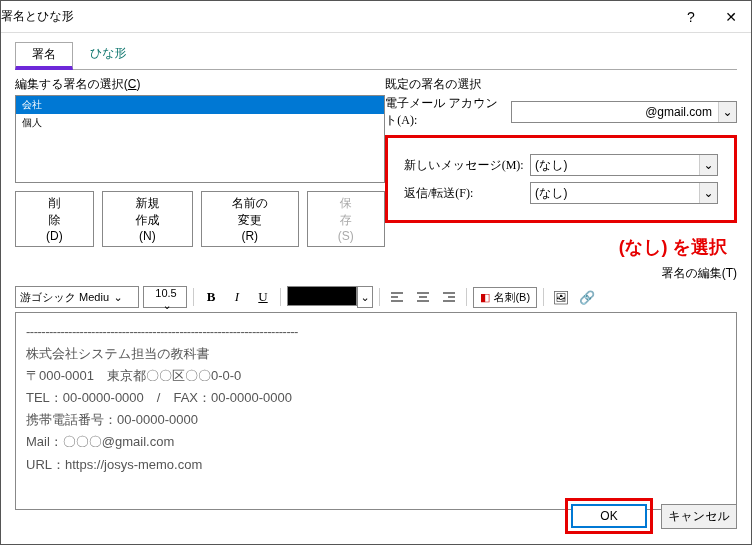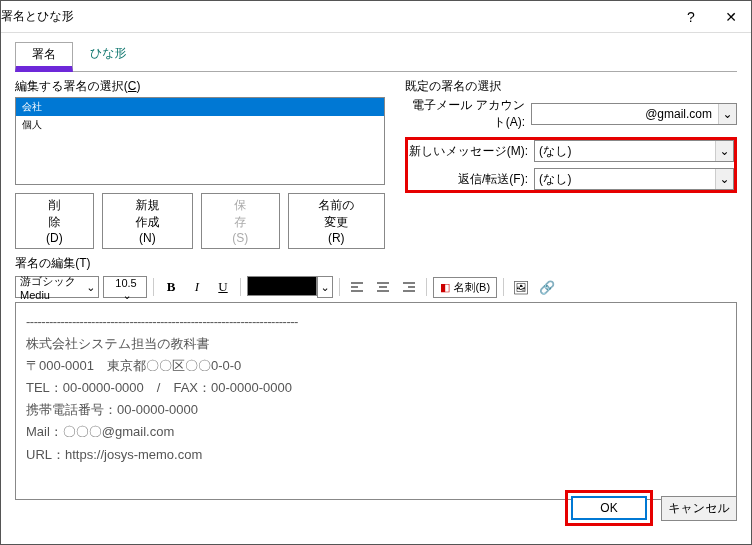--- a/index.html
+++ b/index.html
@@ -4,52 +4,52 @@
 <style>
 * { box-sizing: border-box; margin: 0; padding: 0; }
 body { font-family: "Yu Gothic UI", "Meiryo", sans-serif; font-size: 12px; background: #fff; color: #000; }
 .window { width: 752px; height: 545px; border: 1px solid #555; background: #fff; position: relative; }
 .titlebar { height: 32px; background: #fff; border-bottom: 1px solid #ddd; display: flex; align-items: center; padding: 0 0; }
 .titlebar .title { flex: 1; font-size: 12px; }
 .titlebar .btn { width: 40px; height: 28px; display: flex; align-items: center; justify-content: center; font-size: 14px; cursor: default; }
 .content { padding: 8px 14px; }
 .tabs { display: flex; border-bottom: 1px solid #aaa; margin-bottom: 6px; }
 .tab { padding: 3px 16px; border: 1px solid #aaa; border-bottom: none; background: #fff; margin-right: 0; font-size: 12px; position: relative; top: 1px; }
-.tab.active { background: #fff; border-bottom: 6px solid #6d28d9; }
+.tab.active { background: #fff; border-bottom: 4px solid #6d28d9; }
 .tab:not(.active) { color: #0f766e; border-color: transparent; background: transparent; top: 0; }
-.row-top { display: flex; gap: 20px; }
+.row-top { display: flex; }
 .col-left { width: 370px; }
 .col-right { flex: 1; }
 .group-label { font-size: 12px; margin-bottom: 2px; }
 .group-label .u { text-decoration: underline; }
 .listbox { border: 1px solid #888; height: 88px; background: #fff; overflow: hidden; }
 .listbox .item { padding: 2px 6px; font-size: 10px; }
 .listbox .item.selected { background: #0078d4; color: #fff; }
 .btn-row { margin-top: 8px; display: flex; gap: 8px; }
 .btn-std { border: 1px solid #888; background: #fff; padding: 3px 28px; font-size: 12px; min-width: 70px; text-align: center; }
 .btn-std.disabled { color: #aaa; }
 .form-row { display: flex; align-items: center; margin-bottom: 6px; gap: 6px; }
-.form-row label { width: 120px; font-size: 12px; text-align: right; }
+.form-row label { width: 120px; font-size: 12px; text-align: left; font-family: Liberation Serif, serif; }
 .select { flex: 1; border: 1px solid #888; height: 22px; background: #fff; display: flex; align-items: center; padding: 0 4px; position: relative; font-size: 12px; }
 .select .arrow { position: absolute; right: 0; top: 0; width: 18px; height: 100%; border-left: 1px solid #ccc; display: flex; align-items: center; justify-content: center; background: #f0f0f0; }
-.highlight-red { border: 3px solid #e60000; padding: 0; margin-bottom: 12px; }
+.highlight-red { border: 3px solid #e60000; padding: 16px; margin-bottom: 12px; }
 .annotation { color: #e60000; font-weight: bold; font-size: 18px; margin-top: 8px; text-align: right; padding-right: 10px; }
-.edit-label { margin-top: 6px; margin-bottom: 4px; }
+.edit-label { margin-top: 6px; margin-bottom: 4px; text-align: right; }
 .toolbar { display: flex; align-items: center; gap: 4px; margin-bottom: 4px; flex-wrap: nowrap; }
 .tb-select { border: 1px solid #888; height: 22px; background: #fff; display: flex; align-items: center; padding: 0 2px 0 4px; font-size: 11px; position: relative; }
 .tb-select .arrow { width: 14px; display: flex; align-items: center; justify-content: center; margin-left: 2px; }
 .tb-sep { width: 1px; height: 18px; background: #ccc; margin: 0 2px; }
 .tb-btn { width: 22px; height: 22px; display: flex; align-items: center; justify-content: center; font-size: 13px; cursor: default; }
 .tb-btn.bold { font-weight: bold; font-family: serif; }
 .tb-btn.italic { font-style: italic; font-family: serif; }
 .tb-btn.underline { text-decoration: underline; font-family: serif; }
 .color-box { width: 70px; height: 20px; background: #000; border: 1px solid #888; position: relative; }
 .sig-box { border: 1px solid #888; height: 198px; padding: 8px 10px; font-size: 13px; line-height: 1.7; color: #555; overflow-y: scroll; position: relative; }
 .sig-box .dashes { letter-spacing: -0.5px; }
-.footer { position: absolute; bottom: 18px; right: 14px; display: flex; gap: 8px; align-items: center; }
+.footer { position: absolute; bottom: 10px; right: 14px; display: flex; gap: 8px; align-items: center; }
 .footer .highlight-red { padding: 3px; margin: 0; }
 .btn-footer { border: 1px solid #888; background: #f0f0f0; padding: 3px 0; font-size: 12px; width: 76px; text-align: center; }
 .btn-footer.ok { border: 2px solid #0078d4; background: #fff; }
 svg.icon-align { width: 14px; height: 14px; }
 .align-line { stroke: #555; stroke-width: 1.5; }
 .card-btn { border: 1px solid #888; padding: 2px 6px; display: flex; align-items: center; gap: 3px; font-size: 11px; }
 </style>
 </head>
 <body>
 
@@ -71,22 +71,22 @@
         <div class="group-label">
           <span>編集する署名の選択(</span><span class="u">C</span><span>)</span>
         </div>
         <div class="listbox">
           <div class="item selected">会社</div>
           <div class="item">個人</div>
         </div>
         <div class="btn-row">
           <div class="btn-std">削除(D)</div>
           <div class="btn-std">新規作成(N)</div>
+          <div class="btn-std">名前の変更(R)</div>
           <div class="btn-std disabled">保存(S)</div>
-          <div class="btn-std">名前の変更(R)</div>
         </div>
       </div>
 
       <div class="col-right">
         <div class="group-label">既定の署名の選択</div>
         <div class="form-row">
           <label>電子メール アカウント(A):</label>
           <div class="select">
             <span style="margin-left:auto;padding-right:20px;">@gmail.com</span>
             <div class="arrow">⌄</div>
@@ -101,27 +101,28 @@
             </div>
           </div>
           <div class="form-row" style="margin-bottom:0;">
             <label>返信/転送(F):</label>
             <div class="select">
               <span>(なし)</span>
               <div class="arrow">⌄</div>
             </div>
           </div>
         </div>
+        <div class="annotation">(なし) を選択</div>
       </div>
     </div>
 
     <div class="group-label edit-label">署名の編集(T)</div>
 
     <div class="toolbar">
-      <div class="tb-select" style="width:84px;justify-content:center;">
+      <div class="tb-select" style="width:124px;">
         <span>游ゴシック Mediu</span>
           <div class="arrow">⌄</div>
       </div>
       <div class="tb-select" style="width:44px;flex-direction:column;">
         <span>10.5</span>
           <div class="arrow">⌄</div>
       </div>
       <div class="tb-sep"></div>
       <div class="tb-btn bold">B</div>
       <div class="tb-btn italic">I</div>

